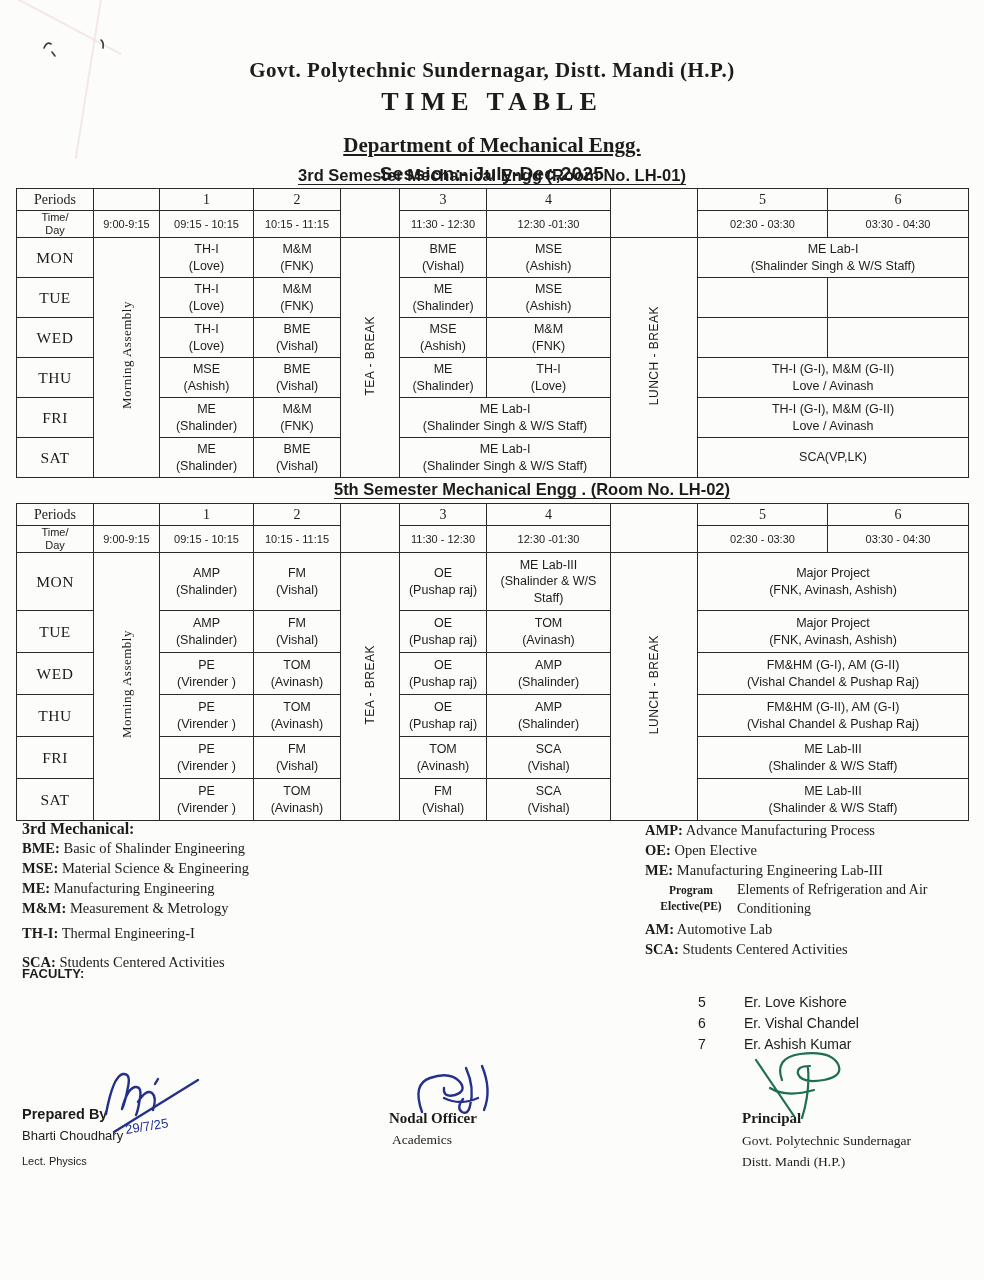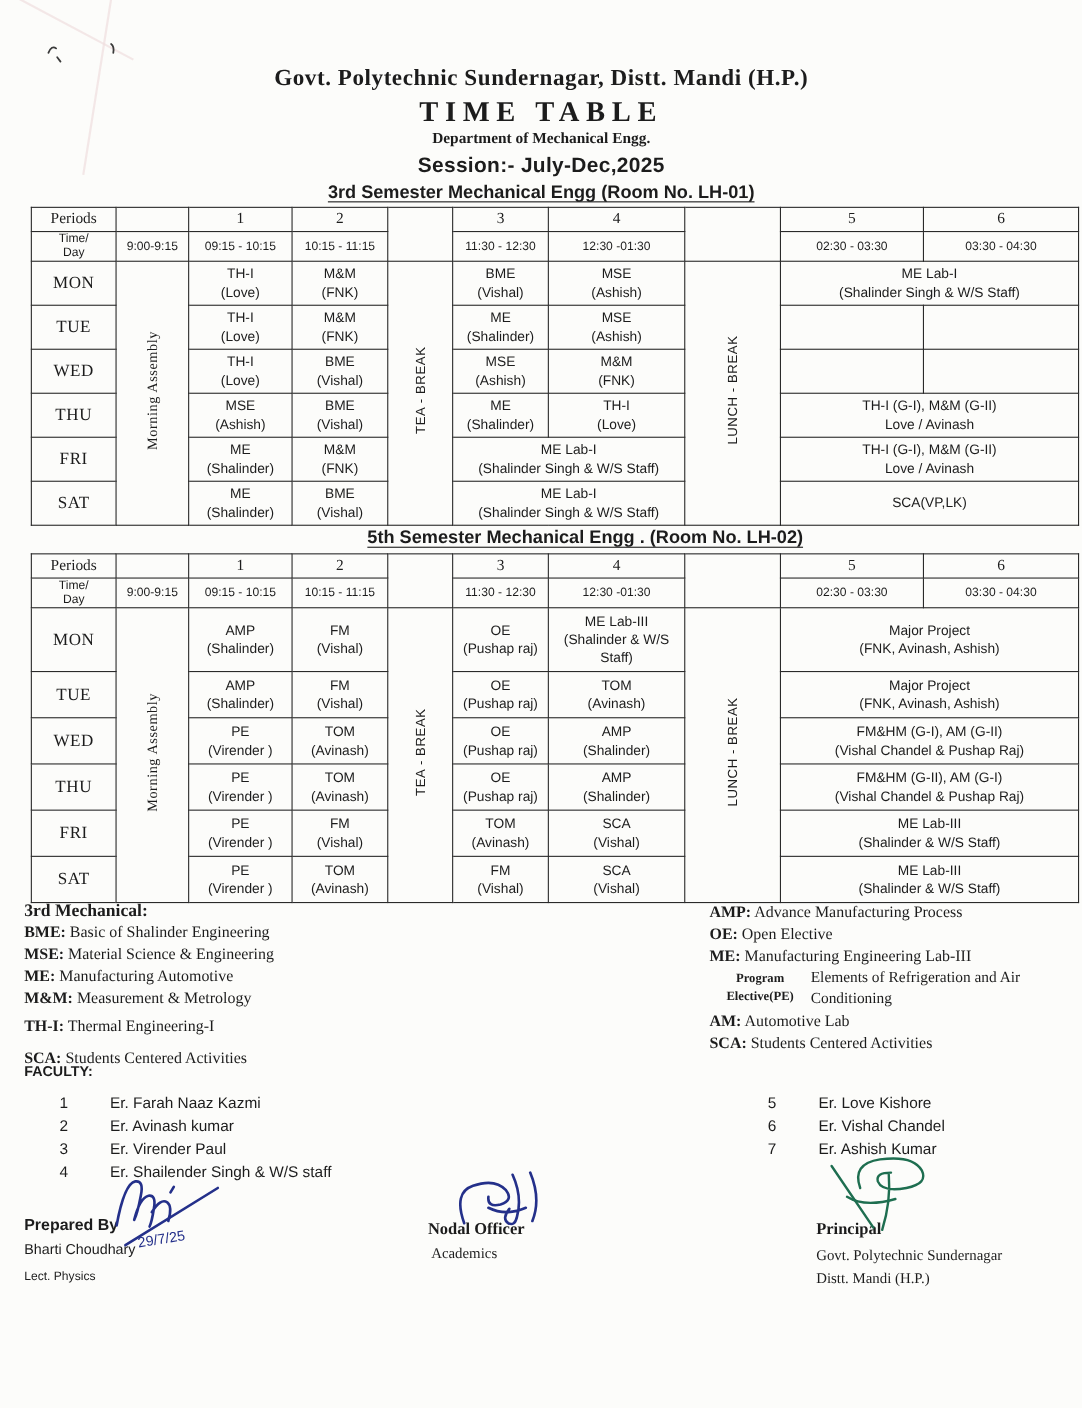--- a/index.html
+++ b/index.html
@@ -6,30 +6,30 @@
   .page{position:relative;width:984px;height:1280px;margin:0 auto;background:#fcfcfa;
         font-family:"Liberation Serif",serif;color:#1c1c1c;overflow:hidden;}
   
   .crease{position:absolute;background:#efdede;opacity:.7;}
   .crease1{left:-20px;top:18px;width:150px;height:2px;transform:rotate(28deg);}
   .crease2{left:88px;top:-10px;width:2px;height:170px;transform:rotate(9deg);}
 
   .hdr{position:absolute;left:0;right:0;top:58px;text-align:center;}
   .inst{font-size:21px;font-weight:bold;letter-spacing:.5px;}
   .ttl{font-size:26px;font-weight:bold;letter-spacing:6px;margin-top:4px;}
-  .dept{font-size:14px;font-weight:bold;margin-top:2px;}
+  .dept{font-size:21px;font-weight:bold;margin-top:16px;text-decoration:underline;}
   .sess{font-family:"Liberation Sans",sans-serif;font-size:19px;font-weight:bold;margin-top:5px;letter-spacing:.3px;}
 
   .tbl-title{position:absolute;left:0;width:984px;text-align:center;
     font-family:"Liberation Sans",sans-serif;font-weight:bold;font-size:16.5px;
     text-decoration:underline;text-underline-offset:3px;}
   #title-3rd{top:166px;}
   #title-5th{top:480px;margin-left:40px;}
 
-  table.tt{position:absolute;left:16px;border-collapse:collapse;table-layout:fixed;width:952px;margin-left:12px;}
+  table.tt{position:absolute;left:16px;border-collapse:collapse;table-layout:fixed;width:952px;}
   #tt0{top:188px;} #tt1{top:503px;}
   table.tt td{border:1.6px solid #2a2a2a;text-align:center;vertical-align:middle;padding:0;overflow:hidden;}
   tr.r-num{height:22px;} tr.r-num td{font-size:14px;}
   tr.r-time{height:27px;} tr.r-time td{font-family:"Liberation Sans",sans-serif;font-size:11px;}
   td.lbl-periods{font-size:13.5px;}
   td.lbl-timeday{font-family:"Liberation Serif",serif;font-size:10px;line-height:1.15;}
   td.t-asm{font-size:10.5px;}
   #tt0 tbody tr{height:40px;}
   #tt1 tbody tr{height:42px;}
   #tt1 tbody tr:first-child{height:58px;}
@@ -273,21 +273,21 @@
           <td class="cell" colspan="2">ME Lab-III<br>(Shalinder &amp; W/S Staff)</td>
         </tr>
       </tbody>
     </table>
 
   <div class="legend" id="legend-3rd">
     <div class="leg-title">3rd Mechanical:</div>
     <div>
         <div class="leg-item"><b>BME:</b> <span>Basic of Shalinder Engineering</span></div>
         <div class="leg-item"><b>MSE:</b> <span>Material Science &amp; Engineering</span></div>
-        <div class="leg-item"><b>ME:</b> <span>Manufacturing Automotive</span></div>
+        <div class="leg-item"><b>ME:</b> <span>Manufacturing Engineering</span></div>
         <div class="leg-item"><b>M&amp;M:</b> <span>Measurement &amp; Metrology</span></div>
         <div class="leg-item"><b>TH-I:</b> <span>Thermal Engineering-I</span></div>
         <div class="leg-item"><b>SCA:</b> <span>Students Centered Activities</span></div>
       </div>
   </div>
 
   <div class="legend" id="legend-5th">
     <div>
         <div class="leg-item"><b>AMP:</b> <span>Advance Manufacturing Process</span></div>
         <div class="leg-item"><b>OE:</b> <span>Open Elective</span></div>
@@ -295,26 +295,20 @@
         <div class="leg-stacked">
           <span class="pe-label">Program<br>Elective(PE)</span>
           <span class="pe-desc">Elements of Refrigeration and Air Conditioning</span>
         </div>
         <div class="leg-item"><b>AM:</b> <span>Automotive Lab</span></div>
         <div class="leg-item"><b>SCA:</b> <span>Students Centered Activities</span></div>
       </div>
   </div>
 
   <div class="fac-label">FACULTY:</div>
-  <div class="fac-col" id="fac-left">
-      <div class="fac-row"><span class="fac-num">1</span><span class="fac-name">Er. Farah Naaz Kazmi</span></div>
-      <div class="fac-row"><span class="fac-num">2</span><span class="fac-name">Er. Avinash kumar</span></div>
-      <div class="fac-row"><span class="fac-num">3</span><span class="fac-name">Er. Virender Paul</span></div>
-      <div class="fac-row"><span class="fac-num">4</span><span class="fac-name">Er. Shailender Singh &amp; W/S staff</span></div>
-    </div>
   <div class="fac-col" id="fac-right">
       <div class="fac-row"><span class="fac-num">5</span><span class="fac-name">Er. Love Kishore</span></div>
       <div class="fac-row"><span class="fac-num">6</span><span class="fac-name">Er. Vishal Chandel</span></div>
       <div class="fac-row"><span class="fac-num">7</span><span class="fac-name">Er. Ashish Kumar</span></div>
     </div>
 
   <div class="sig-text bold-sans" style="left:22px;top:1106px;">Prepared By</div>
   <div class="sig-text sans" style="left:22px;top:1128px;">Bharti Choudhary</div>
   <div class="sig-text small-sans" style="left:22px;top:1155px;">Lect. Physics</div>
   <svg class="sig" style="left:100px;top:1062px;" width="120" height="90">

